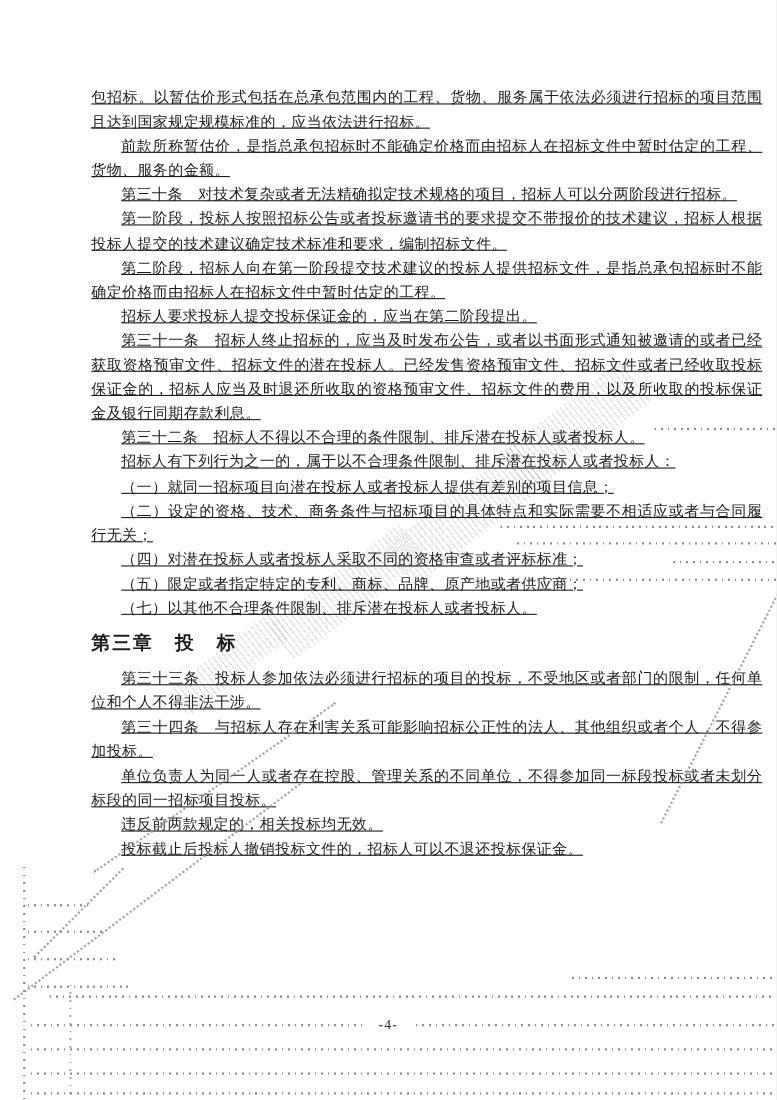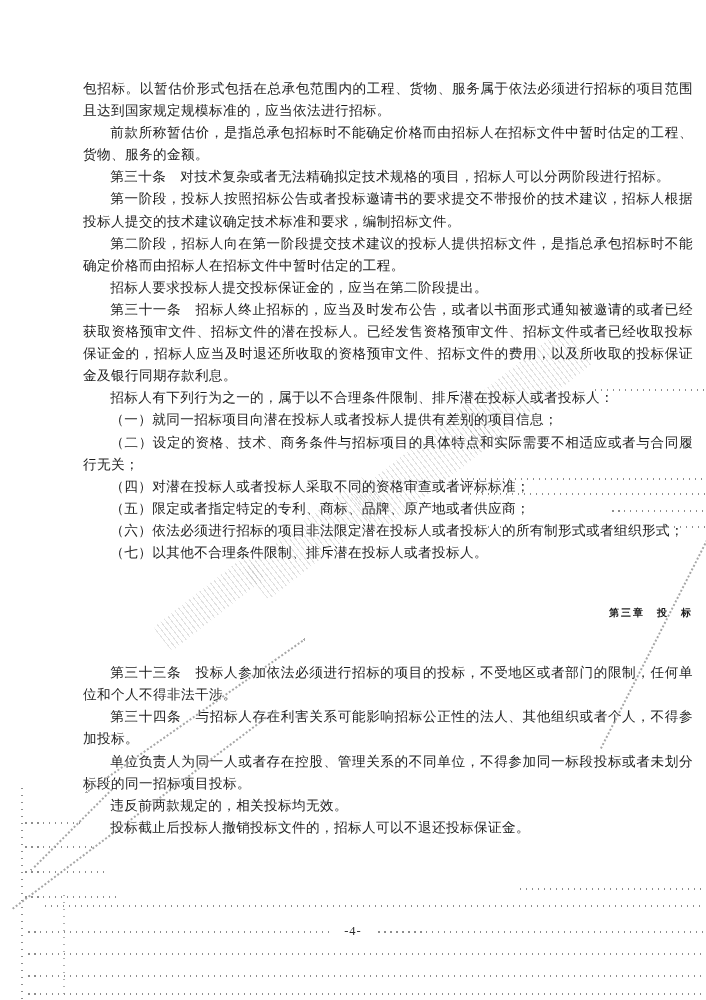--- a/index.html
+++ b/index.html
@@ -13,27 +13,27 @@
     color:#1d1d1d;
   }
   .textflow{
     position:absolute;
     left:83px;top:78px;width:610px;
     font-size:13.6px;
     line-height:22.1px;
     text-align:justify;
     letter-spacing:0.4px;
   }
-  .textflow p{margin:0;padding:0;text-indent:2em;}
+  .textflow p{margin:0;padding:0;text-indent:2em;text-decoration:underline;}
   .textflow p.noind{text-indent:0;}
   .chapter{
-    margin:38px 0;
-    font-size:10px;
+    margin:10px 0;
+    font-size:17px;
     font-weight:bold;
-    text-align:right;
+    text-align:left;
     letter-spacing:2px;
     line-height:22.1px;
   }
   
   .dot-h{
     position:absolute;height:2px;
     background:repeating-linear-gradient(90deg,#8d8d8d 0 1.5px,transparent 1.5px 6px);
   }
   .dot-v{
     position:absolute;width:2px;
@@ -72,26 +72,26 @@
   <div class="wm" style="left:150px;top:588px;width:118px;height:30px;transform:rotate(-38deg);"></div>
 
   <div class="textflow">
     <p class="noind">包招标。以暂估价形式包括在总承包范围内的工程、货物、服务属于依法必须进行招标的项目范围且达到国家规定规模标准的，应当依法进行招标。</p>
     <p>前款所称暂估价，是指总承包招标时不能确定价格而由招标人在招标文件中暂时估定的工程、货物、服务的金额。</p>
     <p>第三十条　对技术复杂或者无法精确拟定技术规格的项目，招标人可以分两阶段进行招标。</p>
     <p>第一阶段，投标人按照招标公告或者投标邀请书的要求提交不带报价的技术建议，招标人根据投标人提交的技术建议确定技术标准和要求，编制招标文件。</p>
     <p>第二阶段，招标人向在第一阶段提交技术建议的投标人提供招标文件，是指总承包招标时不能确定价格而由招标人在招标文件中暂时估定的工程。</p>
     <p>招标人要求投标人提交投标保证金的，应当在第二阶段提出。</p>
     <p>第三十一条　招标人终止招标的，应当及时发布公告，或者以书面形式通知被邀请的或者已经获取资格预审文件、招标文件的潜在投标人。已经发售资格预审文件、招标文件或者已经收取投标保证金的，招标人应当及时退还所收取的资格预审文件、招标文件的费用，以及所收取的投标保证金及银行同期存款利息。</p>
+    <p>第三十二条　招标人不得以不合理的条件限制、排斥潜在投标人或者投标人。</p>
     <p>招标人有下列行为之一的，属于以不合理条件限制、排斥潜在投标人或者投标人：</p>
     <p>（一）就同一招标项目向潜在投标人或者投标人提供有差别的项目信息；</p>
     <p>（二）设定的资格、技术、商务条件与招标项目的具体特点和实际需要不相适应或者与合同履行无关；</p>
     <p>（四）对潜在投标人或者投标人采取不同的资格审查或者评标标准；</p>
     <p>（五）限定或者指定特定的专利、商标、品牌、原产地或者供应商；</p>
-    <p>（六）依法必须进行招标的项目非法限定潜在投标人或者投标人的所有制形式或者组织形式；</p>
     <p>（七）以其他不合理条件限制、排斥潜在投标人或者投标人。</p>
 
     <h2 class="chapter">第三章　投　标</h2>
 
     <p>第三十三条　投标人参加依法必须进行招标的项目的投标，不受地区或者部门的限制，任何单位和个人不得非法干涉。</p>
     <p>第三十四条　与招标人存在利害关系可能影响招标公正性的法人、其他组织或者个人，不得参加投标。</p>
     <p>单位负责人为同一人或者存在控股、管理关系的不同单位，不得参加同一标段投标或者未划分标段的同一招标项目投标。</p>
     <p>违反前两款规定的，相关投标均无效。</p>
     <p>投标截止后投标人撤销投标文件的，招标人可以不退还投标保证金。</p>
   </div>

